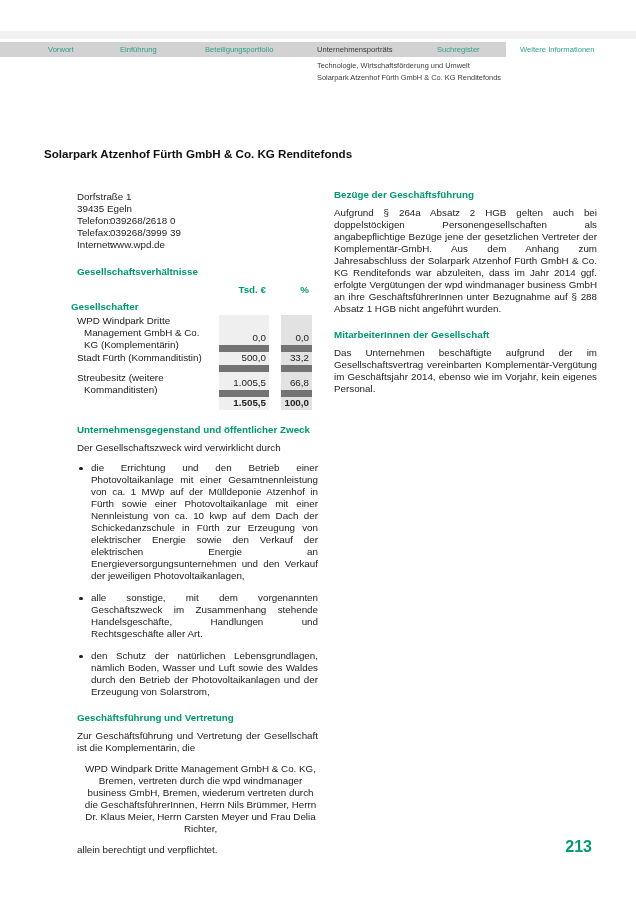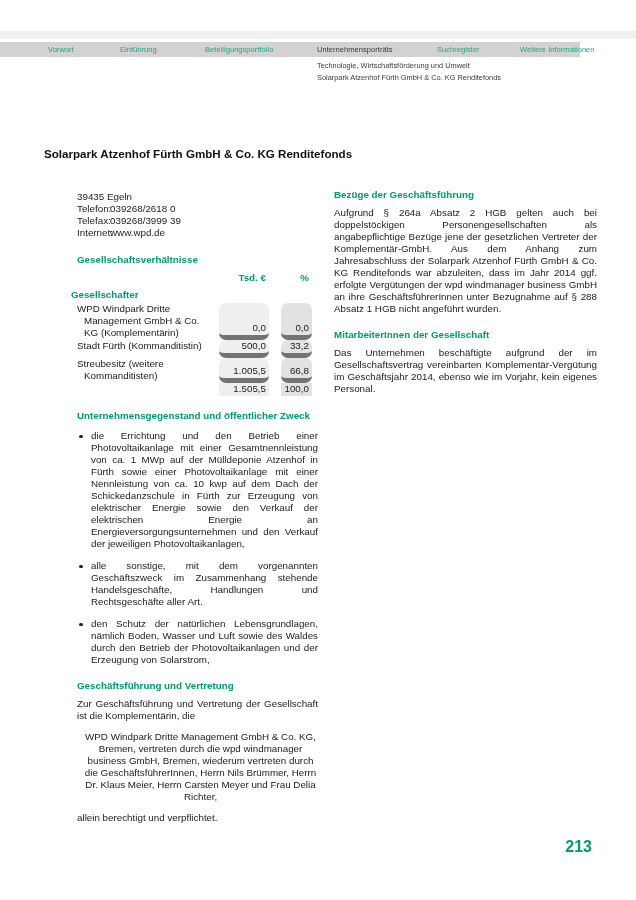--- a/index.html
+++ b/index.html
@@ -2,21 +2,21 @@
 <html><head>
 <meta charset="utf-8">
 <style>
   html, body { margin:0; padding:0; background:#ffffff; }
   .page {
     position:relative; width:636px; height:900px; background:#ffffff;
     font-family:"Liberation Sans", sans-serif; color:#222222; overflow:hidden;
   }
   
   .top-shadow { position:absolute; left:0; top:31px; width:636px; height:8px; background:#f1f1f1; }
-  .navbar { position:absolute; left:0; top:42px; width:580px; height:15px; background:#d2d2d2; }
+  .navbar { position:absolute; left:0; top:42px; width:506px; height:15px; background:#d2d2d2; }
   .nav-item {
     position:absolute; top:0; height:15px; line-height:15px;
     font-size:7.6px; color:#2fa085; white-space:nowrap; cursor:pointer;
   }
   .nav-item.active { color:#3a3a3a; }
   .breadcrumb { position:absolute; left:317px; top:60px; font-size:7.4px; line-height:12px; color:#3a3a3a; }
 
   
   .doc-title { position:absolute; left:44px; top:147px; font-size:11.6px; font-weight:bold; color:#111; white-space:nowrap; }
 
@@ -41,22 +41,22 @@
   .sh-head { margin-bottom:5px; }
   .sh-head .hc { color:#009a6e; font-weight:bold; text-align:right; padding-right:3px; }
   .group-label { color:#009a6e; font-weight:bold; margin:4px 0 2px -6px; }
   .row-label { padding-left:7px; text-indent:-7px; padding-bottom:1px; }
   .cell-num {
     display:flex; align-items:flex-end; justify-content:flex-end;
     padding:0 3px 1px 0;
   }
   .bg1 { background:#efefef; }
   .bg2 { background:#e2e2e2; }
-  .rule { border-bottom:5px solid #737373;border-radius:7px; }
-  .total .cell-num { font-weight:normal; }
+  .rule { border-bottom:7px solid #737373; }
+  .total .cell-num { font-weight:bold; }
 
   
   .bullet { position:relative; padding-left:14px; margin:0 0 10px 0; text-align:justify; }
   .dot { position:absolute; left:2px; top:4.5px; width:3.6px; height:3.6px; border-radius:50%; background:#222; }
 
   
   .page-number { position:absolute; top:838px; right:44px; color:#009a6e; font-weight:bold; font-size:16px; }
 </style>
 </head>
 <body>
@@ -77,20 +77,21 @@
   <div class="breadcrumb">
     <div>Technologie, Wirtschaftsförderung und Umwelt</div>
     <div>Solarpark Atzenhof Fürth GmbH &amp; Co. KG Renditefonds</div>
   </div>
 
   <div class="doc-title">Solarpark Atzenhof Fürth GmbH &amp; Co. KG Renditefonds</div>
 
   <div class="col col-left">
 
     <div class="addr">
+      <div>Dorfstraße 1</div>
       <div>39435 Egeln</div>
       <div class="addr-row">
         <span class="addr-label">Telefon:</span>
         <span>039268/2618 0</span>
       </div>
       <div class="addr-row">
         <span class="addr-label">Telefax:</span>
         <span>039268/3999 39</span>
       </div>
       <div class="addr-row">
@@ -129,20 +130,21 @@
       </div>
 
       <div class="sh-grid total">
         <div></div>
         <div class="cell-num bg1">1.505,5</div>
         <div class="cell-num bg2">100,0</div>
       </div>
     </div>
 
     <div class="h-green">Unternehmensgegenstand und öffentlicher Zweck</div>
+    <p class="just">Der Gesellschaftszweck wird verwirklicht durch</p>
 
     <div style="margin-top:8px">
       <div class="bullet">
         <span class="dot"></span>
         <span>die Errichtung und den Betrieb einer Photovoltaikanlage mit einer Gesamtnennleistung von ca. 1 MWp auf der Mülldeponie Atzenhof in Fürth sowie einer Photovoltaikanlage mit einer Nennleistung von ca. 10 kwp auf dem Dach der Schickedanzschule in Fürth zur Erzeugung von elektrischer Energie sowie den Verkauf der elektrischen Energie an Energieversorgungsunternehmen und den Verkauf der jeweiligen Photovoltaikanlagen,</span>
       </div>
       <div class="bullet">
         <span class="dot"></span>
         <span>alle sonstige, mit dem vorgenannten Geschäftszweck im Zusammenhang stehende Handelsgeschäfte, Handlungen und Rechtsgeschäfte aller Art.</span>
       </div>

